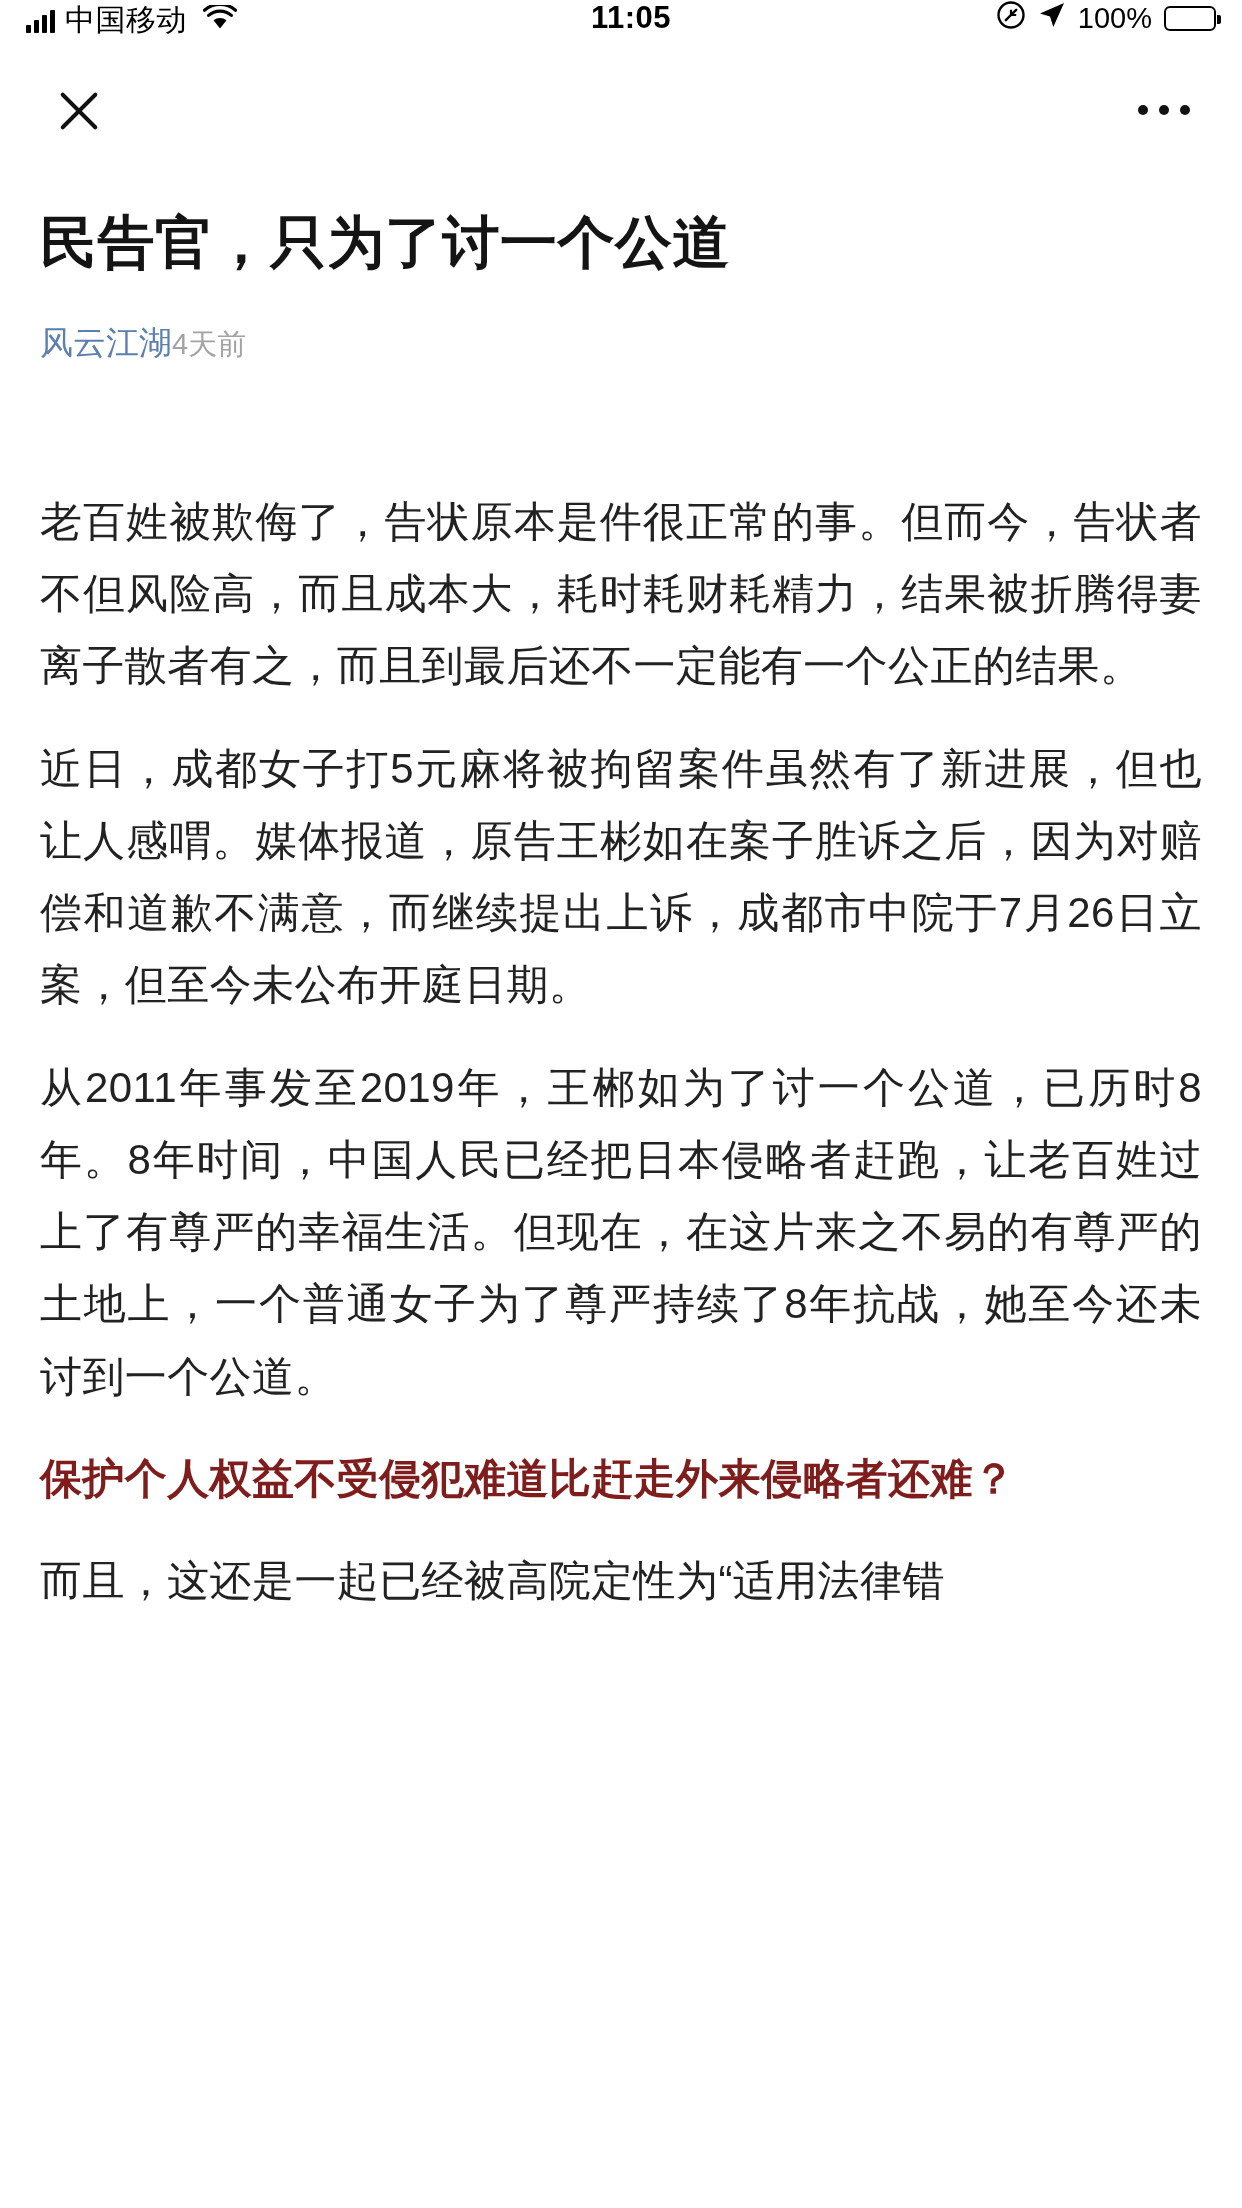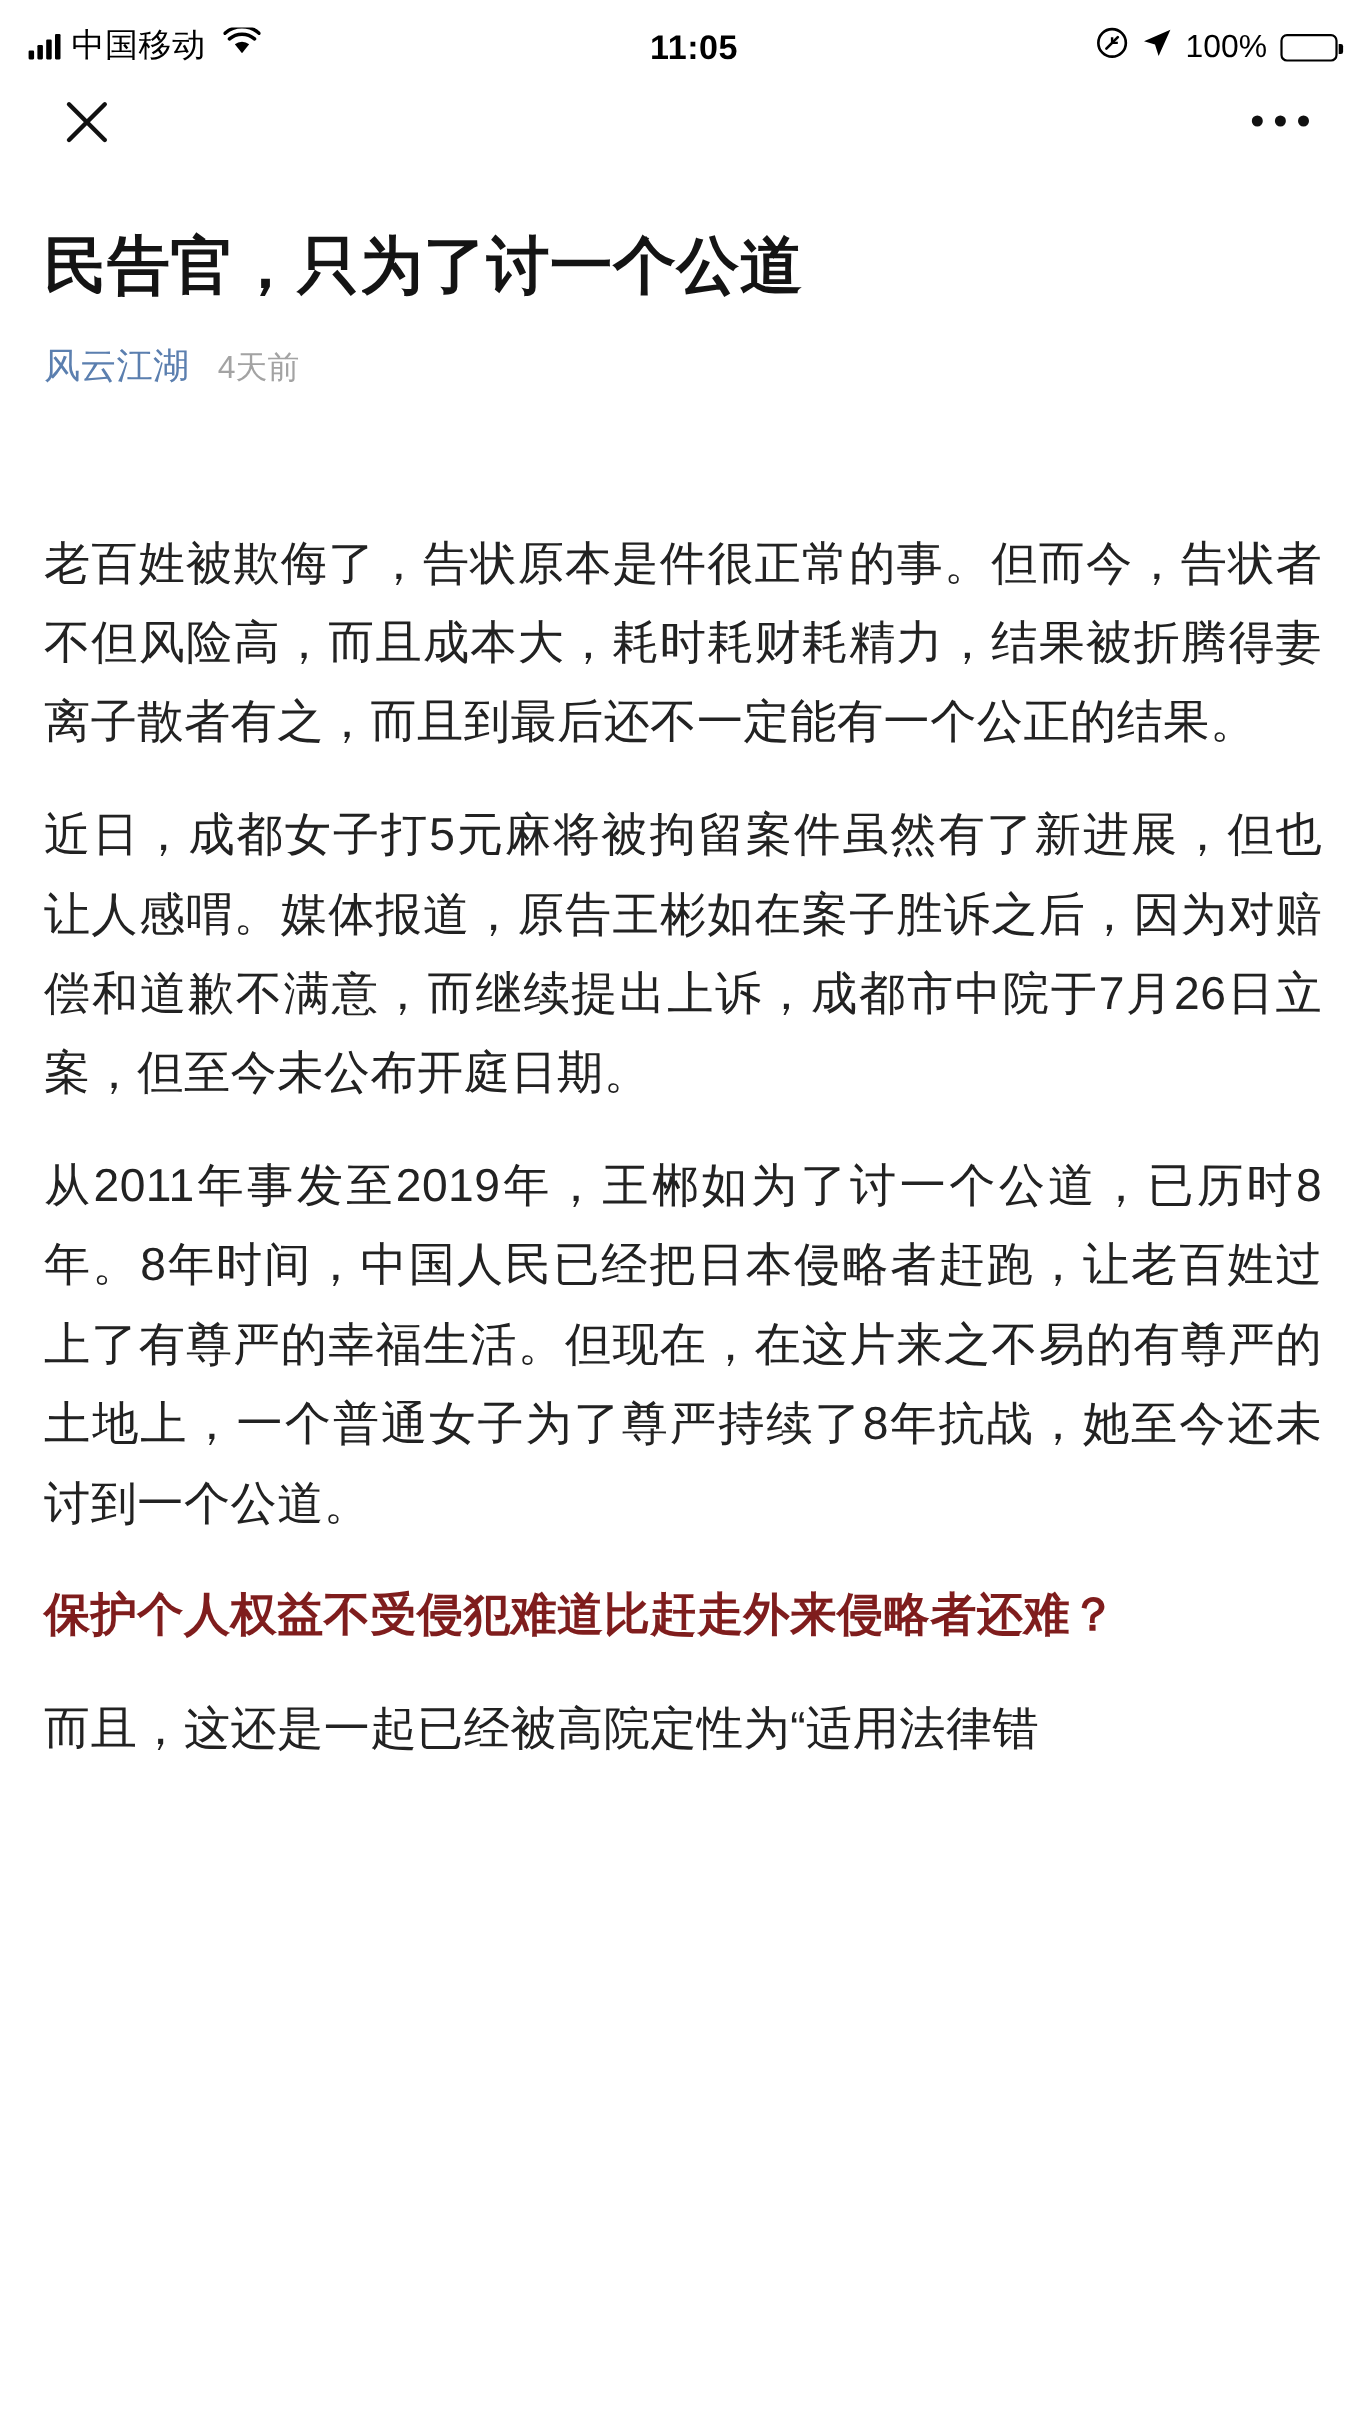--- a/index.html
+++ b/index.html
@@ -8,21 +8,21 @@
     height: 2208px;
     background: #ffffff;
     font-family: "Liberation Sans", "DejaVu Sans", sans-serif;
     overflow: hidden;
   }
 
   
   .status-bar {
     height: 62px;
     display: flex;
-    align-items: flex-end;
+    align-items: flex-start;
     padding: 0 26px;
     color: #000;
     font-size: 30px;
     font-weight: 600;
     position: relative;
   }
   .status-left {
     display: flex;
     align-items: center;
     gap: 10px;
@@ -124,24 +124,23 @@
     padding: 48px 40px 0 40px;
   }
   .article-title {
     font-size: 57px;
     line-height: 1.28;
     font-weight: 700;
     color: #141414;
     letter-spacing: 0.5px;
   }
   .meta-row {
-    margin-top: 32px;
+    margin-top: 42px;
     display: flex;
     align-items: baseline;
-    gap: 26px;
   }
   .author {
     color: #5b7faf;
     font-size: 33px;
   }
   .date {
     color: #a3a3a3;
     font-size: 29px;
   }
 

